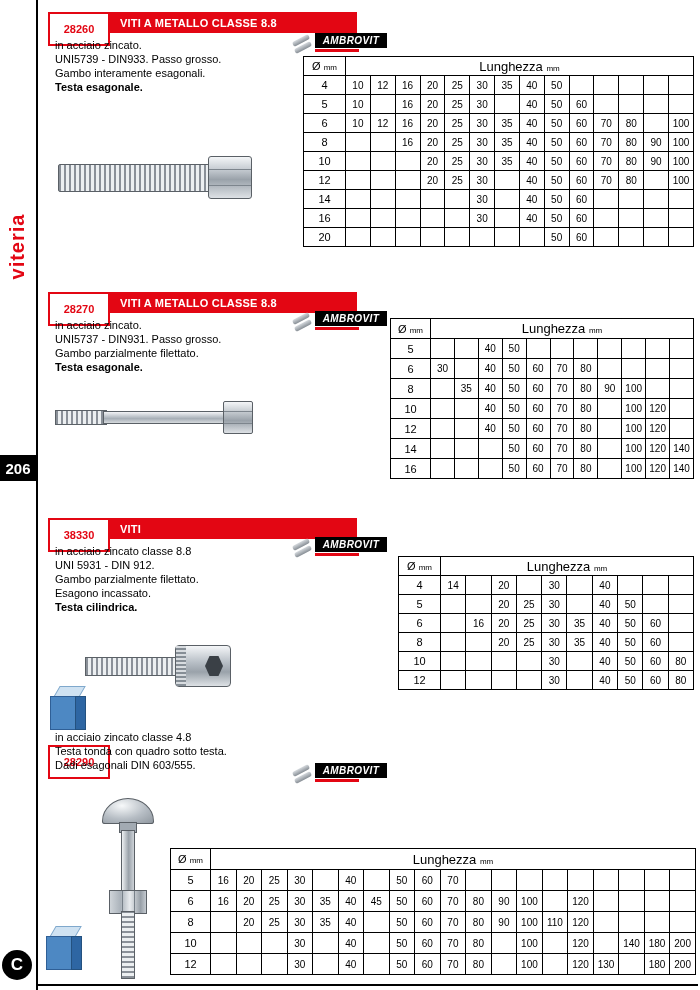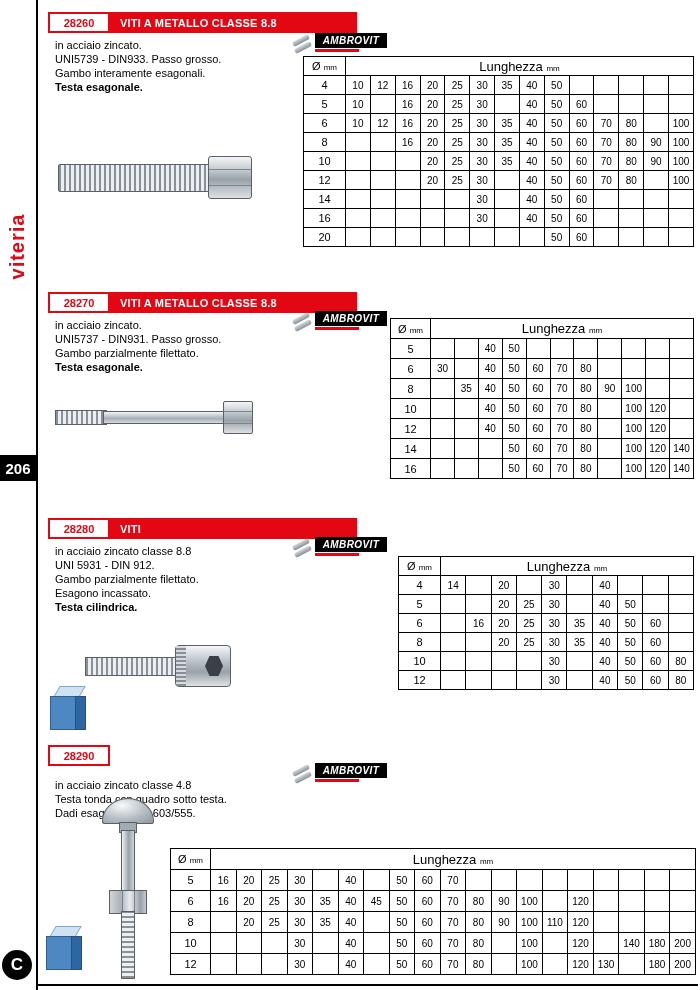--- a/index.html
+++ b/index.html
@@ -9,21 +9,21 @@
   .v-line{position:absolute;left:36px;top:0;width:2px;height:990px;background:#000;}
   .h-line{position:absolute;left:36px;top:984px;width:662px;height:2px;background:#000;}
   
   .viteria{position:absolute;left:0;top:198px;width:36px;height:96px;display:flex;align-items:center;justify-content:center;}
   .viteria span{transform:rotate(-90deg);white-space:nowrap;color:#e30613;font-weight:bold;font-size:20px;letter-spacing:1px;}
   .page-badge{position:absolute;left:0;top:455px;width:36px;height:26px;background:#000;color:#fff;
               font-weight:bold;font-size:15px;display:flex;align-items:center;justify-content:center;}
   .c-logo{position:absolute;left:2px;top:950px;width:30px;height:30px;border-radius:50%;background:#000;
           color:#fff;font-weight:bold;font-size:17px;display:flex;align-items:center;justify-content:center;}
   
-  .sec-code{position:absolute;width:62px;height:21px;box-sizing:border-box;border:2px solid #e30613;background:#fff;
+  .sec-code{position:absolute;width:62px;height:34px;box-sizing:border-box;border:2px solid #e30613;background:#fff;
             color:#e30613;font-weight:bold;font-size:11px;display:flex;align-items:center;justify-content:center;}
   .sec-title{position:absolute;height:21px;box-sizing:border-box;background:#e30613;color:#fff;font-weight:bold;
              font-size:11px;display:flex;align-items:center;padding-left:10px;letter-spacing:0.2px;}
   
   .desc{position:absolute;font-size:11px;line-height:14px;}
   .desc .b{font-weight:bold;}
   
   .brand{position:absolute;width:98px;height:24px;}
   .screws-icon{position:absolute;left:0;top:2px;width:22px;height:18px;display:block;}
   .screws-icon i{position:absolute;display:block;background:linear-gradient(180deg,#d6dade,#878e95);border-radius:2px;width:18px;height:5px;transform:rotate(-28deg);}
@@ -445,21 +445,21 @@
           <td class="len-cell">70</td>
           <td class="len-cell">80</td>
           <td class="len-cell"></td>
           <td class="len-cell">100</td>
           <td class="len-cell">120</td>
           <td class="len-cell">140</td>
         </tr>
       </tbody>
     </table>
 
-  <div class="sec-code" style="left:48px;top:518px">28280</div>
+  <div class="sec-code" style="left:48px;top:518px">38330</div>
   <div class="sec-title" style="left:110px;top:518px;width:247px">VITI</div>
   <div class="desc" style="left:55px;top:544px">
     <div>in acciaio zincato classe 8.8</div>
     <div>UNI 5931 - DIN 912.</div>
     <div>Gambo parzialmente filettato.</div>
     <div>Esagono incassato.</div>
     <div class="b">Testa cilindrica.</div>
   </div>
   <div class="brand" style="left:291px;top:537px">
     <span class="screws-icon">
@@ -577,21 +577,21 @@
           <td class="len-cell"></td>
           <td class="len-cell">40</td>
           <td class="len-cell">50</td>
           <td class="len-cell">60</td>
           <td class="len-cell">80</td>
         </tr>
       </tbody>
     </table>
 
   <div class="sec-code" style="left:48px;top:745px">28290</div>
-  <div class="desc" style="left:55px;top:778px">
+  <div class="desc" style="left:55px;top:730px">
     <div>in acciaio zincato classe 4.8</div>
     <div>Testa tonda con quadro sotto testa.</div>
     <div>Dadi esagonali  DIN 603/555.</div>
   </div>
   <div class="brand" style="left:291px;top:763px">
     <span class="screws-icon">
         <i class="s1"></i>
         <i class="s2"></i>
       </span>
     <span class="brand-box">AMBROVIT</span>

